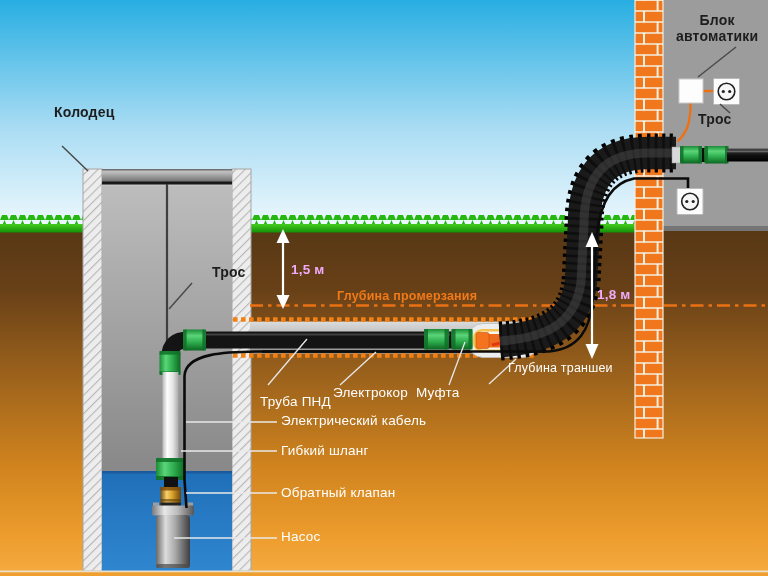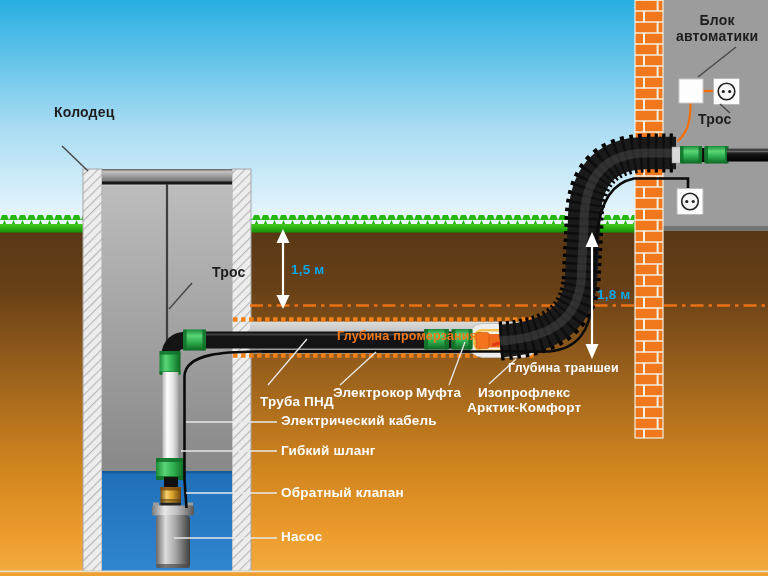--- a/index.html
+++ b/index.html
@@ -1,22 +1,22 @@
 <!DOCTYPE html>
 <html><head>
 <meta charset="utf-8">
 <style>
   html,body{margin:0;padding:0;background:#222;}
   #stage{position:relative;width:768px;height:576px;overflow:hidden;
          font-family:"Liberation Sans","DejaVu Sans",sans-serif;}
   #gfx{position:absolute;left:0;top:0;}
   .lbl{position:absolute;white-space:pre-line;line-height:1.13;letter-spacing:.2px;text-align:center;}
   .lbl.black{color:#1d1d1d;font-weight:bold;font-size:14px;}
-  .lbl.white{color:#ffffff;font-weight:bold;font-size:13.5px;}
-  .lbl.whitebold{color:#0ea5e9;font-weight:bold;font-size:13.5px;}
+  .lbl.white{color:#ffffff;font-weight:normal;font-size:13.5px;}
+  .lbl.whitebold{color:#f0abfc;font-weight:bold;font-size:13.5px;}
   .lbl.orange{color:#f0791a;font-weight:bold;font-size:12.5px;}
   .lbl.small{font-size:12.5px;}
 </style>
 </head>
 <body>
 
 <div id="stage">
 
 <svg id="gfx" width="768" height="576" viewBox="0 0 768 576">
   <defs>
@@ -289,26 +289,24 @@
 
   <g>
     <rect x="0" y="570.5" width="768" height="2" fill="#e9e5da" opacity=".9"></rect>
     <rect x="0" y="572.5" width="768" height="3.5" fill="#ef9f30"></rect>
   </g>
 </svg>
 
 <div class="lbl black" style="left:54px;  top:105px;">Колодец</div>
 <div class="lbl black" style="left:175px; top:265px;margin-left:37px;">Трос</div>
 <div class="lbl whitebold" style="left:291px; top:262px;">1,5 м</div>
-<div class="lbl orange" style="left:337px; top:289px;margin-top:40px;">Глубина промерзания</div>
+<div class="lbl orange" style="left:337px; top:289px;">Глубина промерзания</div>
 <div class="lbl white" style="left:260px; top:394px;">Труба ПНД</div>
 <div class="lbl white" style="left:333px; top:385px;">Электрокор</div>
 <div class="lbl white" style="left:416px; top:385px;">Муфта</div>
-<div class="lbl white" style="left:467px; top:385px;">Изопрофлекс
-Арктик-Комфорт</div>
 <div class="lbl white small" style="left:508px; top:361px;">Глубина траншеи</div>
 <div class="lbl whitebold" style="left:597px; top:287px;">1,8 м</div>
 <div class="lbl white" style="left:281px; top:413px;">Электрический кабель</div>
 <div class="lbl white" style="left:281px; top:443px;">Гибкий шланг</div>
 <div class="lbl white" style="left:281px; top:485px;">Обратный клапан</div>
 <div class="lbl white" style="left:281px; top:529px;">Насос</div>
 <div class="lbl black" style="left:676px; top:13px;">Блок
 автоматики</div>
 <div class="lbl black" style="left:698px; top:112px;">Трос</div>
 

